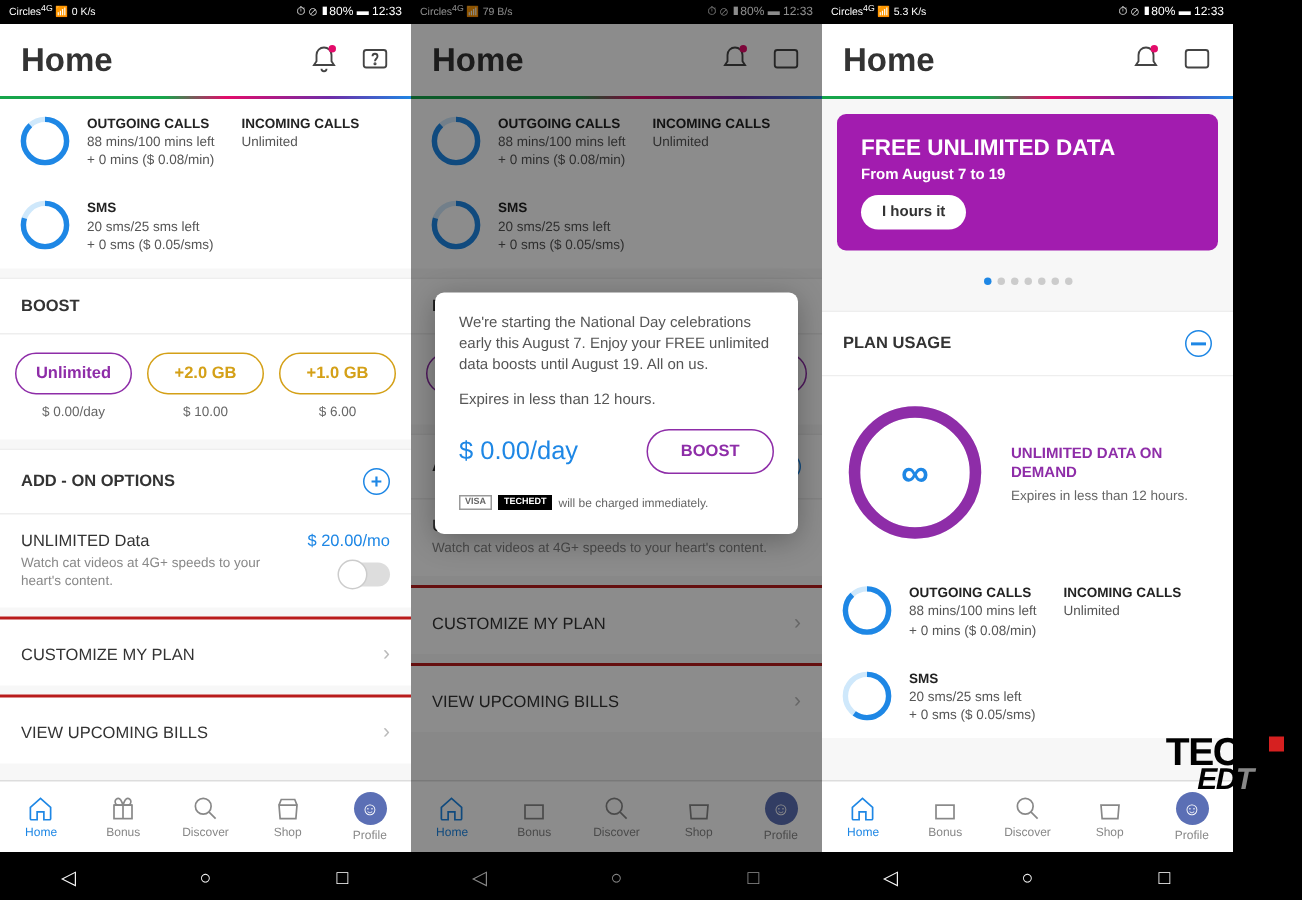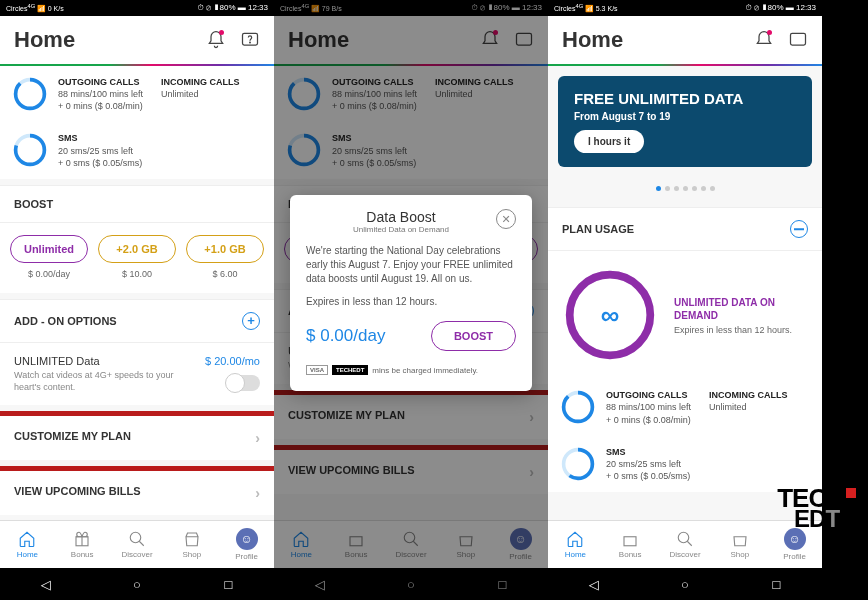--- a/index.html
+++ b/index.html
@@ -44,21 +44,21 @@
 
 .addon { padding:12px 14px; display:flex; justify-content:space-between; gap:10px; }
 .addon-left { flex:1; }
 .addon-title { font-size:11px; color:#333; margin-bottom:3px; }
 .addon-sub { font-size:9px; color:#888; line-height:1.3; }
 .addon-right { text-align:right; }
 .addon-price { color:#1e87e5; font-size:11px; margin-bottom:8px; }
 .toggle { width:34px; height:16px; background:#ddd; border-radius:10px; position:relative; margin-left:auto; }
 .toggle::after { content:''; width:18px; height:18px; background:#fff; border:1px solid #ccc; border-radius:50%; position:absolute; left:-1px; top:-2px; }
 
-.link-row { padding:14px; font-size:11px; font-weight:700; color:#333; display:flex; justify-content:space-between; align-items:flex-start; border-top:5px solid #b91c1c; background:#fff; margin-top:6px; }
+.link-row { padding:14px; font-size:11px; font-weight:400; color:#333; display:flex; justify-content:space-between; align-items:flex-end; border-top:2px solid #b91c1c; background:#fff; margin-top:6px; }
 
 .bottom-nav { height:48px; border-top:1px solid #ddd; display:flex; background:#fff; }
 .nav-item { flex:1; display:flex; flex-direction:column; align-items:center; justify-content:center; gap:2px; font-size:8px; color:#888; }
 .nav-item.active { color:#1e87e5; }
 .nav-icon { width:20px; height:18px; display:flex; align-items:center; justify-content:center; }
 .nav-icon svg { width:18px; height:18px; stroke:currentColor; fill:none; stroke-width:1.5; }
 .nav-item.profile .nav-icon { width:22px; height:22px; background:#5b6fb5; border-radius:50%; color:#fff; display:flex; align-items:center; justify-content:center; font-size:12px; }
 
 .sys-nav { height:32px; background:#000; display:flex; align-items:center; justify-content:space-around; }
 .sys-nav span { color:#fff; font-size:13px; width:16px; height:16px; display:flex; align-items:center; justify-content:center; }
@@ -71,39 +71,39 @@
 .modal-close { width:20px; height:20px; border:1.5px solid #888; border-radius:50%; display:flex; align-items:center; justify-content:center; color:#888; font-size:11px; flex-shrink:0; }
 .modal-body { font-size:10px; color:#555; line-height:1.4; margin-bottom:10px; }
 .modal-expire { font-size:10px; color:#555; margin-bottom:14px; }
 .modal-row { display:flex; justify-content:space-between; align-items:center; margin-bottom:14px; }
 .modal-price { color:#1e87e5; font-size:17px; font-weight:500; }
 .modal-btn { border:1.5px solid #8e2da8; color:#8e2da8; border-radius:18px; padding:8px 22px; font-size:11px; font-weight:600; }
 .modal-foot { font-size:8px; color:#666; display:flex; align-items:center; gap:4px; }
 .card-tag { font-size:6px; background:#fff; border:1px solid #999; padding:1px 3px; font-weight:700; }
 .card-tag.dark { background:#000; color:#fff; border-color:#000; }
 
-.promo { margin:10px 10px 4px; background:#0c4a6e; border-radius:6px; padding:14px 16px 14px; color:#fff; text-align:left; }
+.promo { margin:10px 10px 4px; background:#a21caf; border-radius:6px; padding:14px 16px 14px; color:#fff; text-align:left; }
 .promo .p1 { font-size:15px; font-weight:800; line-height:1.15; }
 .promo .p2 { font-size:10px; font-weight:600; margin:4px 0 8px; }
 .promo-btn { background:#fff; color:#333; font-size:10px; font-weight:700; border-radius:14px; padding:6px 14px; display:inline-block; }
 .dots { text-align:center; padding:6px 0; }
 .dots span { width:5px; height:5px; background:#ccc; border-radius:50%; display:inline-block; margin:0 2px; }
 .dots span.on { background:#1e87e5; }
 
 .plan-ring-row { display:flex; padding:16px 14px; gap:16px; align-items:center; background:#fff; }
 .big-ring { width:96px; height:96px; flex-shrink:0; position:relative; }
 .big-ring svg { width:96px; height:96px; }
 .infinity { position:absolute; inset:0; display:flex; align-items:center; justify-content:center; color:#1e87e5; font-size:26px; font-weight:700; }
 .plan-text .pt1 { color:#8e2da8; font-size:10px; font-weight:700; line-height:1.3; }
 .plan-text .pt2 { font-size:9px; color:#666; margin-top:3px; }
 
 .watermark { position:absolute; right:12px; bottom:72px; z-index:50; font-weight:900; font-size:26px; letter-spacing:-1px; line-height:0.8; text-align:center; pointer-events:none; }
 .watermark .l1 { color:#000; }
 .watermark .red { display:inline-block; width:10px; height:10px; background:#d62020; margin-left:2px; vertical-align:top; }
-.watermark .l2 { color:#000; font-size:24px; }
+.watermark .l2 { color:#000; font-size:20px;font-style:italic; }
 .watermark .gray { color:#888; }
 </style>
 </head>
 <body>
 
 <div class="phones">
 
 <div class="phone">
   <div class="status-bar">
     <span class="status-left"><span>Circles</span><sup>4G</sup> 📶 <span>0 K/s</span></span>
@@ -362,37 +362,30 @@
           <span>Profile</span>
         </div>
   </div>
   <div class="sys-nav">
         <span>◁</span>
         <span>○</span>
         <span>□</span>
       </div>
 
   <div class="modal">
-    <div class="modal-head">
-      <div class="modal-title">
-        <div class="mt1">Data Boost</div>
-        <div class="mt2">Unlimited Data on Demand</div>
-      </div>
-      <div class="modal-close">✕</div>
-    </div>
     <div class="modal-body">We're starting the National Day celebrations early this August 7. Enjoy your FREE unlimited data boosts until August 19.  All on us.</div>
     <div class="modal-expire">Expires in less than 12 hours.</div>
     <div class="modal-row">
       <div class="modal-price">$ 0.00/day</div>
       <div class="modal-btn">BOOST</div>
     </div>
     <div class="modal-foot">
       <span class="card-tag">VISA</span>
       <span class="card-tag dark">TECHEDT</span>
-      <span>mins be charged immediately.</span>
+      <span>will be charged immediately.</span>
     </div>
   </div>
 </div>
 
 <div class="phone">
   <div class="status-bar">
     <span class="status-left"><span>Circles</span><sup>4G</sup> 📶 <span>5.3 K/s</span></span>
     <span class="status-right">⏱ ⊘ ▮80% ▬ 12:33</span>
   </div>
   <div class="header">

